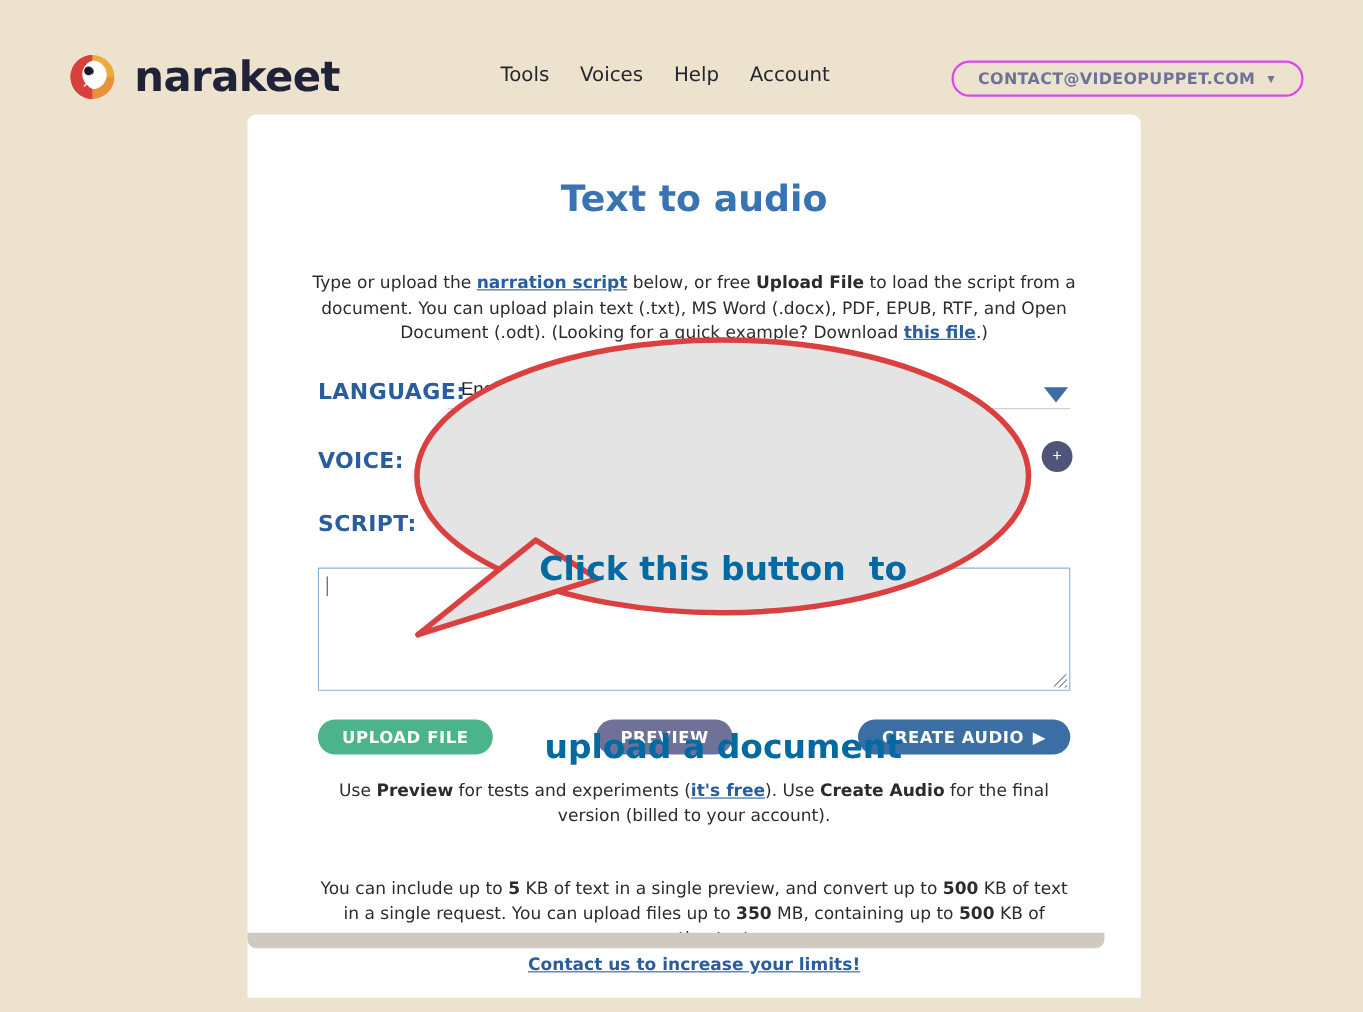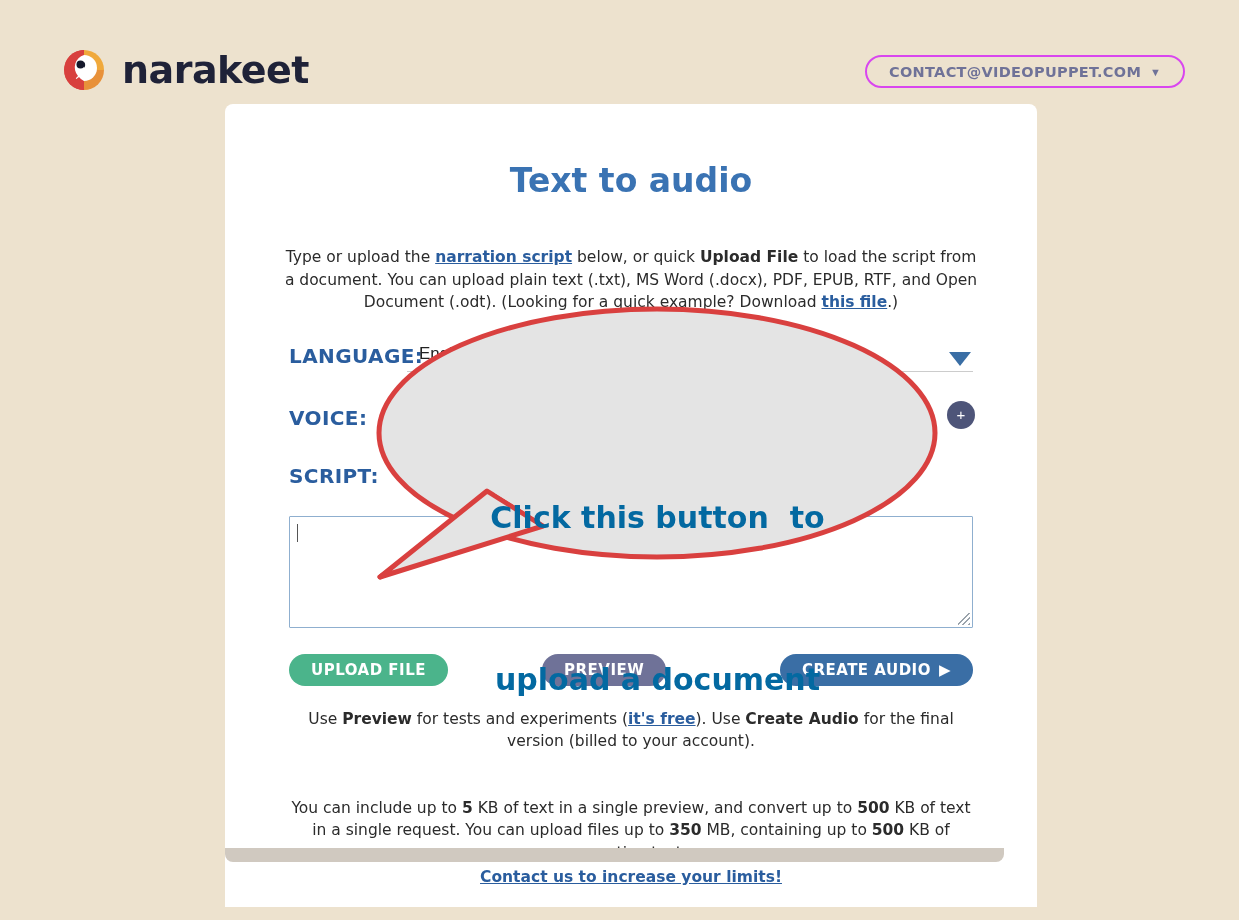--- a/index.html
+++ b/index.html
@@ -320,33 +320,39 @@
         <path d="M24 9 A13 13 0 0 0 24 35 Z" fill="#D8403E" opacity="0"></path>
         <path d="M11 22 A13 13 0 0 1 24 9 L24 35 A13 13 0 0 1 11 22 Z" fill="#FFFFFF"></path>
         <circle cx="20.5" cy="18.5" r="4" fill="#15182B"></circle>
         <path d="M24 4 A20 20 0 0 0 10 38 L18 30 A13 13 0 0 1 24 9 Z" fill="#D8403E"></path>
         <path d="M24 44 A20 20 0 0 1 10 38 L19 31 A13 13 0 0 0 24 35 Z" fill="#D8403E"></path>
       </svg>
     </span>
     <span class="logo-text">narakeet</span>
   </div>
 
+  <nav class="nav">
+    <a class="nav-item">Tools</a>
+    <a class="nav-item">Voices</a>
+    <a class="nav-item">Help</a>
+    <a class="nav-item">Account</a>
+  </nav>
 
   <div class="account-pill">
     <span class="label">CONTACT@VIDEOPUPPET.COM</span>
     <span class="caret">▼</span>
   </div>
 </div>
 
 <div class="card">
 
   <h1 class="title">Text to audio</h1>
 
   <p class="intro">
-    <span>Type or upload the </span><a class="link">narration script</a><span> below, or quick </span><b>Upload File</b><span> to load the script from a document.</span>
+    <span>Type or upload the </span><a class="link">narration script</a><span> below, or free </span><b>Upload File</b><span> to load the script from a document.</span>
     <span>You can upload plain text (.txt), MS Word (.docx), PDF, EPUB, RTF, and Open Document (.odt).</span>
     <span>(Looking for a quick example? Download </span><a class="link">this file</a><span>.)</span>
   </p>
 
   <div class="form">
 
     <div class="field-row">
       <div class="field-label">LANGUAGE:</div>
       <div class="select-wrap">
         <div class="select-value">English - British</div>

